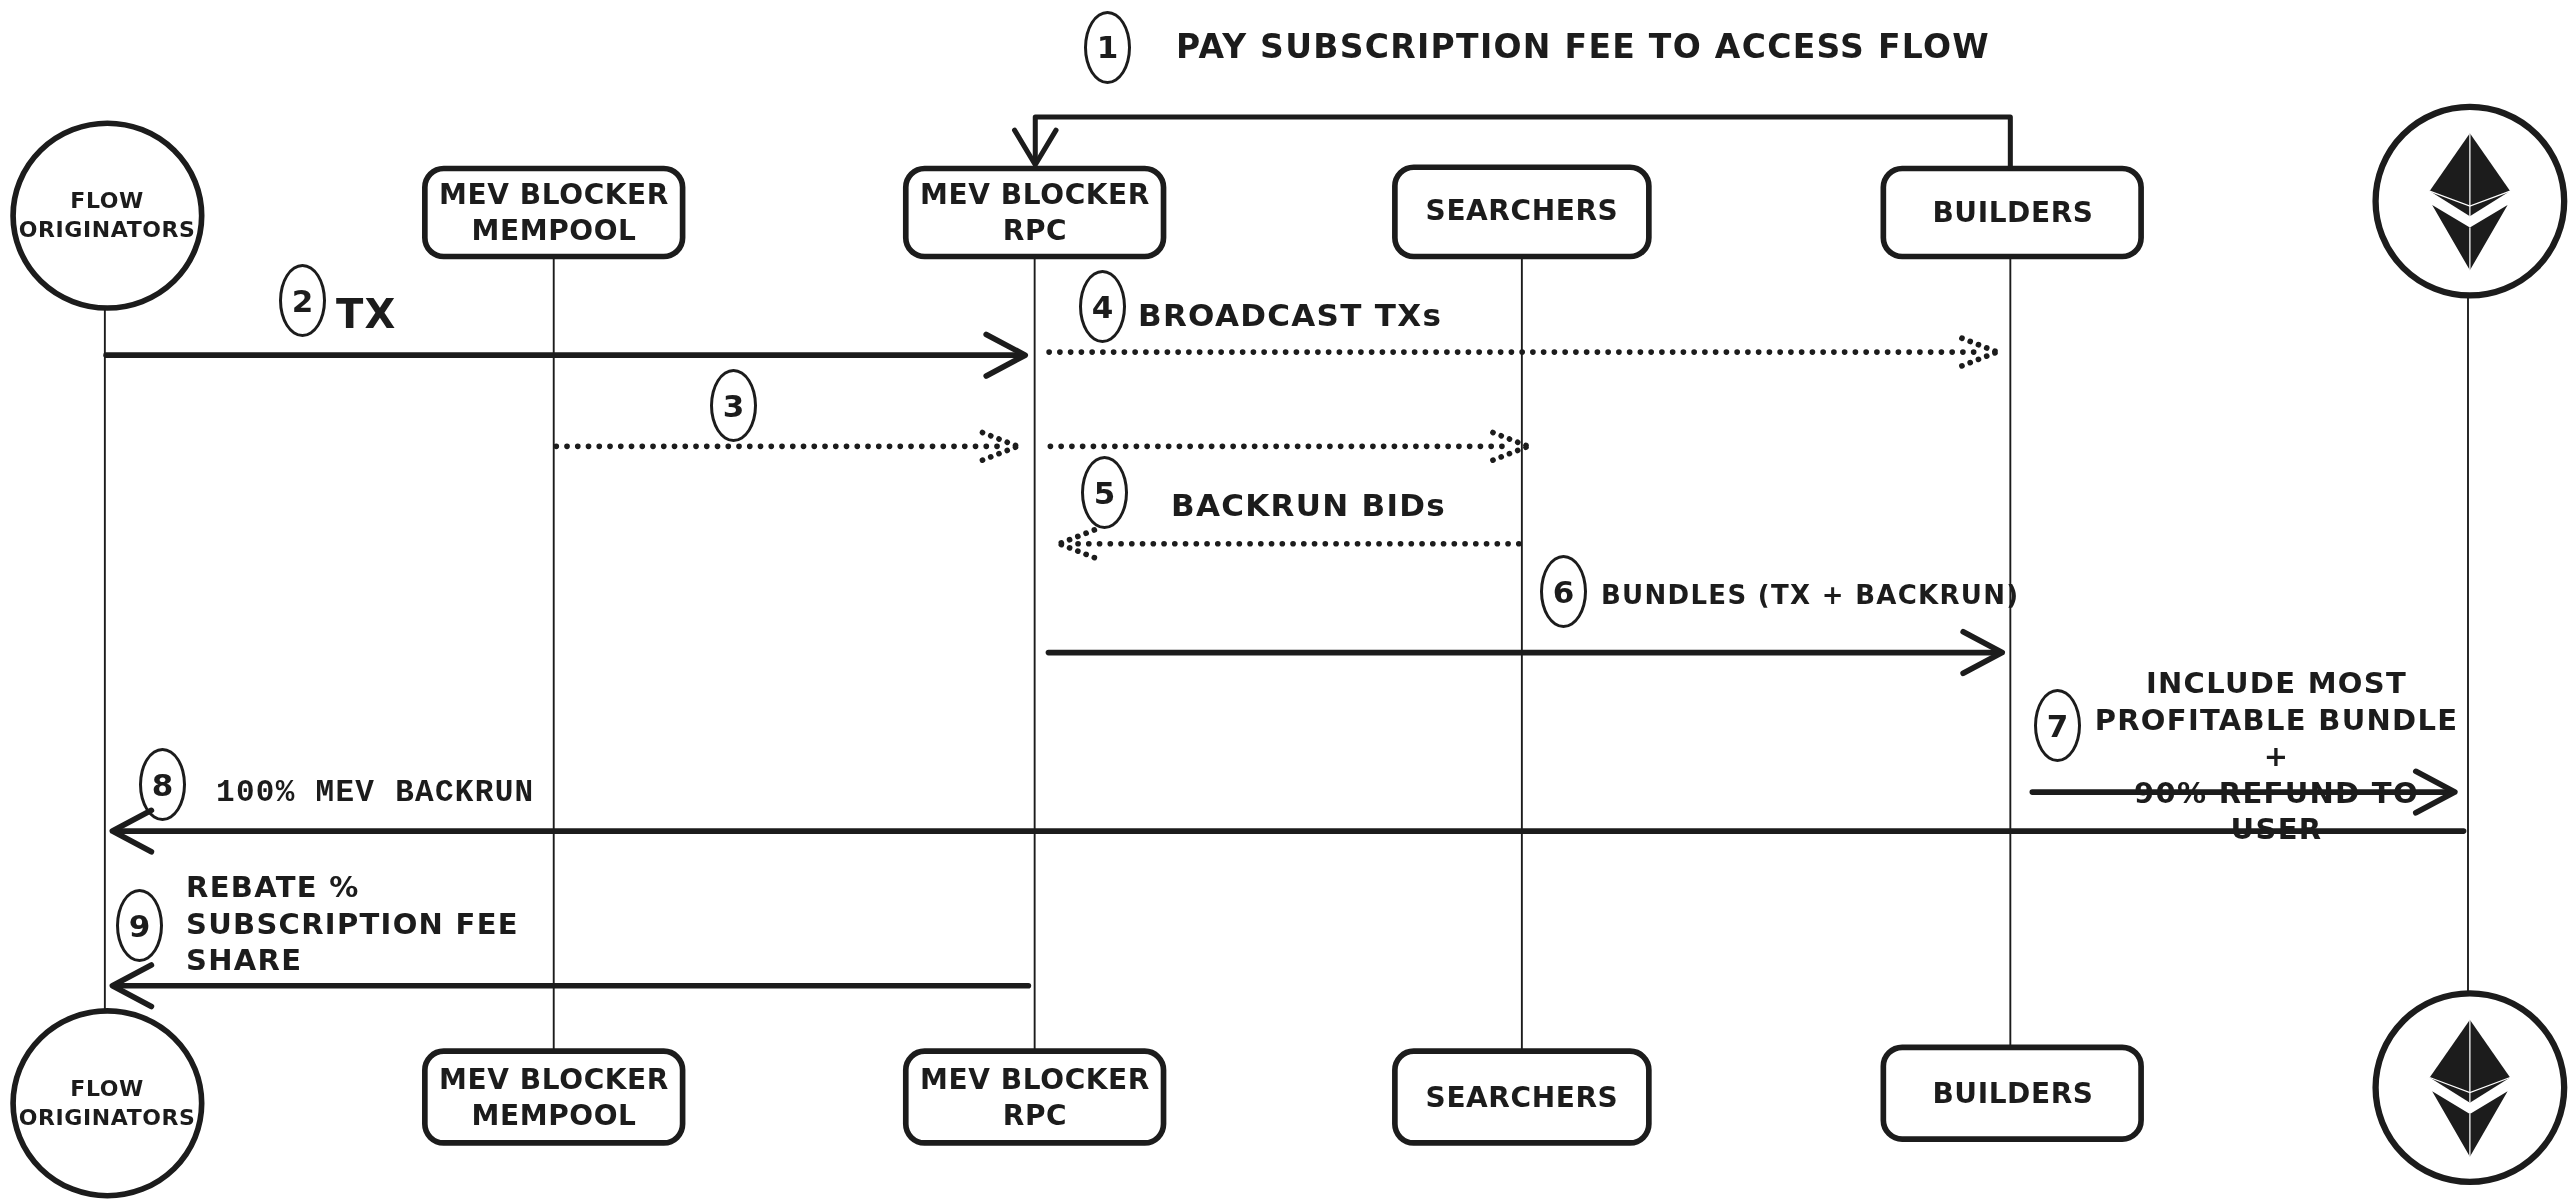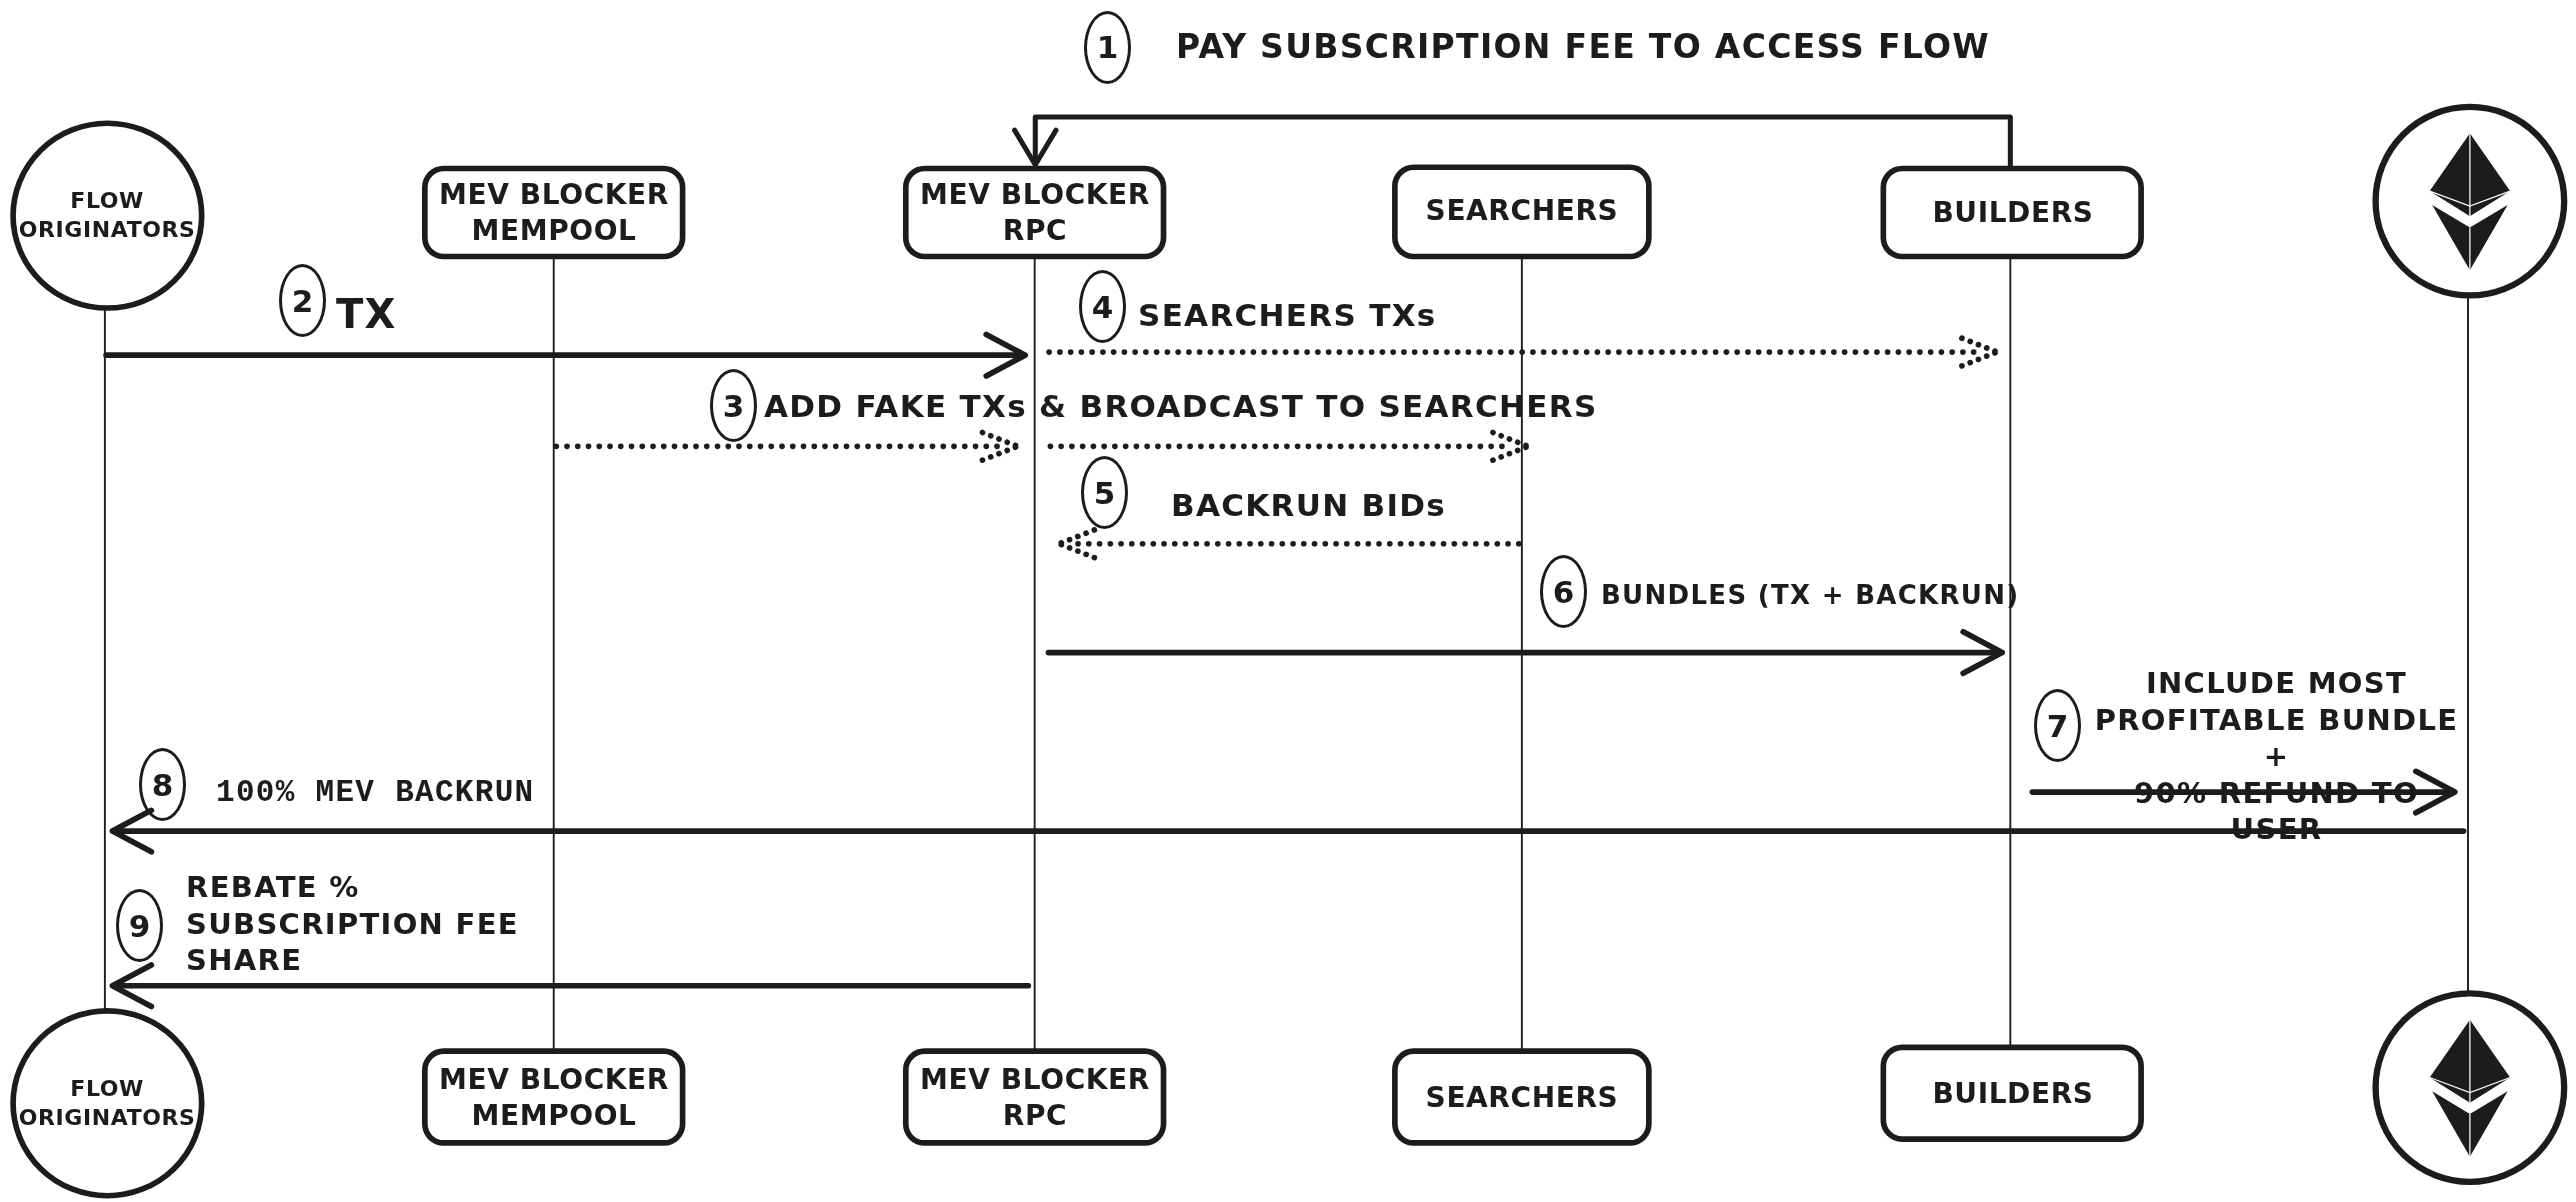--- a/index.html
+++ b/index.html
@@ -164,22 +164,21 @@
   <div class="num" style="left:710px;top:369px;">3</div>
   <div class="num" style="left:1079px;top:270px;">4</div>
   <div class="num" style="left:1081px;top:456px;">5</div>
   <div class="num" style="left:1540px;top:555px;">6</div>
   <div class="num" style="left:2034px;top:689px;">7</div>
   <div class="num" style="left:139px;top:748px;">8</div>
   <div class="num" style="left:116px;top:889px;">9</div>
 
   <div class="lbl" style="left:1176px;top:27px;font-size:33px;">PAY SUBSCRIPTION FEE TO ACCESS FLOW</div>
   <div class="lbl" style="left:336px;top:291px;font-size:40px;">TX</div>
-  <div class="lbl msg" style="left:764px;top:388px;font-size:31px;">ADD FAKE TXs &amp; BROADCAST TO SEARCHERS</div>
-  <div class="lbl msg" style="left:1138px;top:297px;">SEARCHERS TXs</div>
+  <div class="lbl msg" style="left:1138px;top:297px;">BROADCAST TXs</div>
   <div class="lbl msg" style="left:1171px;top:487px;">BACKRUN BIDs</div>
   <div class="lbl msg" style="left:1601px;top:580px;font-size:26px;">BUNDLES (TX + BACKRUN)</div>
   <div class="lbl msg-small" style="left:2094px;top:665px;width:365px;text-align:center;">INCLUDE MOST
 PROFITABLE BUNDLE +
 90% REFUND TO USER</div>
   <div class="lbl msg" style="left:216px;top:775px;font-family:Liberation Mono, monospace;">100% MEV BACKRUN</div>
   <div class="lbl msg-small" style="left:186px;top:869px;">REBATE %
 SUBSCRIPTION FEE
 SHARE</div>
 

